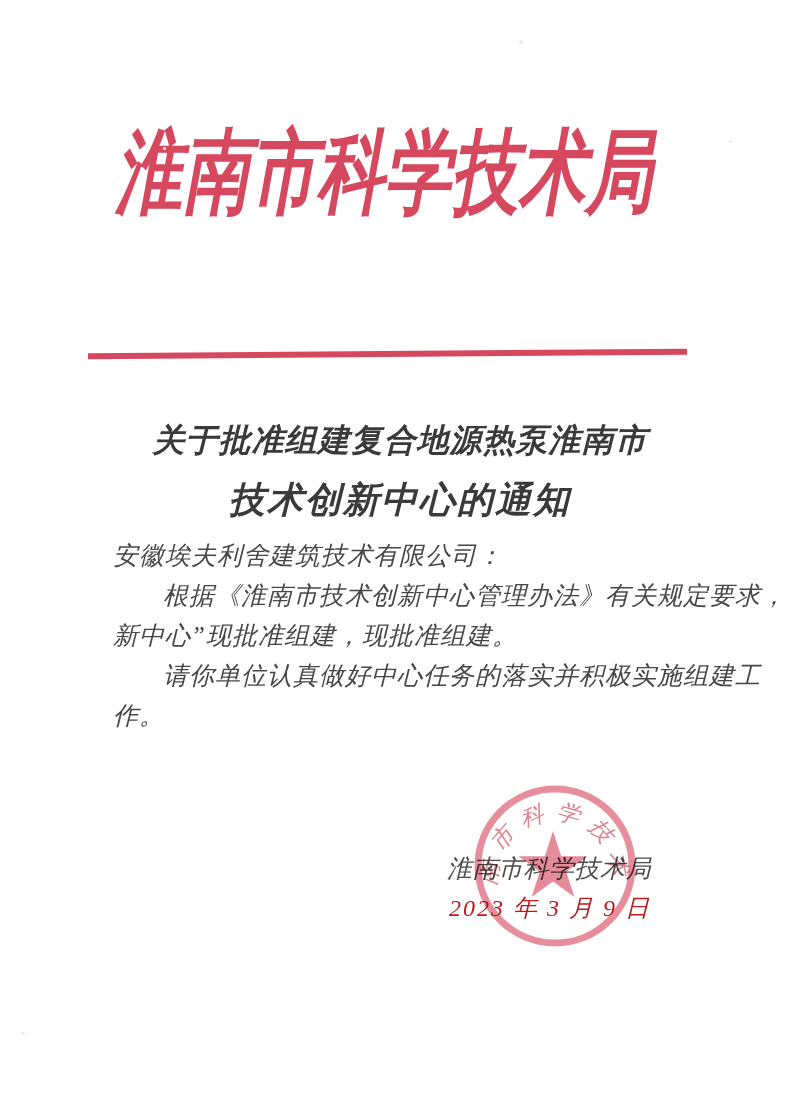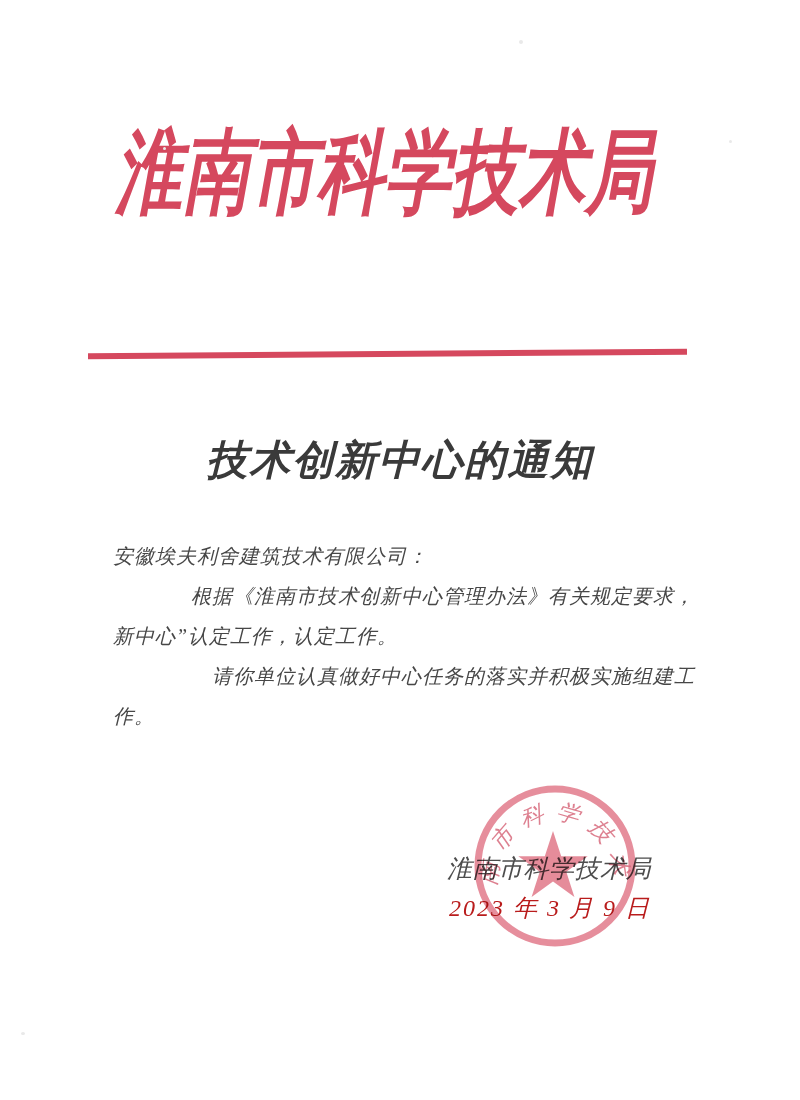--- a/index.html
+++ b/index.html
@@ -54,33 +54,33 @@
     text-align: center;
     color: #3a3a3a;
     font-weight: 700;
   }
   .doc-title .t-line1 {
     font-size: 32px;
     letter-spacing: 1px;
     line-height: 40px;
   }
   .doc-title .t-line2 {
-    font-size: 41px;
+    font-size: 36px;
     letter-spacing: 2px;
     line-height: 40px;
     margin-top: 20px;
   }
 
   
   .body-block {
     position: absolute;
     left: 113px;
     top: 536px;
     width: 582px;
-    font-size: 20px;
+    font-size: 25px;
     line-height: 40px;
     color: #474747;
     letter-spacing: 1px;
   }
   .body-line { height: 40px; white-space: nowrap; }
   .body-line.indent { padding-left: 50px; text-align: right; }
 
   
   .signature-agency {
     position: absolute;
@@ -125,27 +125,28 @@
 
 <div class="page">
 
   <div class="masthead">
     <span class="masthead-text">淮南市科学技术局</span>
   </div>
 
   <div class="red-rule"></div>
 
   <div class="doc-title">
+    <div class="t-line1">关于批准组建复合地源热泵淮南市</div>
     <div class="t-line2">技术创新中心的通知</div>
   </div>
 
   <div class="body-block">
     <div class="body-line">安徽埃夫利舍建筑技术有限公司：</div>
     <div class="body-line indent">根据《淮南市技术创新中心管理办法》有关规定要求，</div>
-    <div class="body-line">新中心”认定工作，认定工作。</div>
+    <div class="body-line">新中心”现批准组建，现批准组建。</div>
     <div class="body-line indent">请你单位认真做好中心任务的落实并积极实施组建工</div>
     <div class="body-line">作。</div>
   </div>
 
   <div class="signature-agency">淮南市科学技术局</div>
   <div class="signature-date">2023 年 3 月 9 日</div>
 
   <svg class="seal" viewBox="0 0 174 174">
     <defs>
       <path id="seal-arc" d="M 29.6 107.2 A 58 58 0 1 1 144.4 107.2" fill="none"></path>

